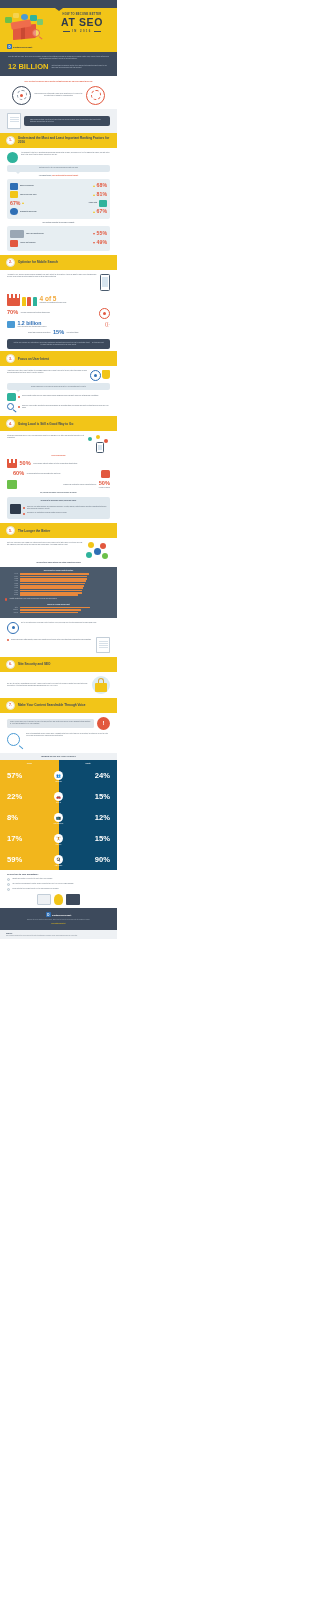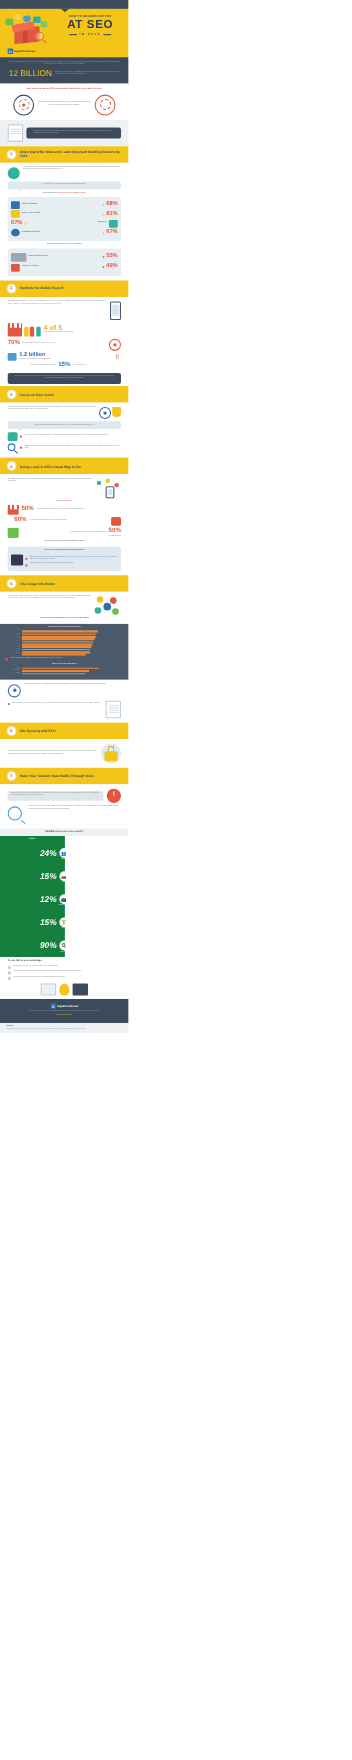--- a/index.html
+++ b/index.html
@@ -86,21 +86,21 @@
     color:#fff; font-size: 3px; font-weight: bold;
   }
   .brand-text { font-size: 2.3px; font-weight: bold; color: #2f3b4c; }
 
   
   .intro {
     background: #3d4a5c; color: #c9d2dc; padding: 3.5px 8px 5px;
   }
   .intro p { font-size: 1.5px; line-height: 2.4px; text-align: center; color:#b9c4d1;}
   .intro-stat-row { display: flex; align-items: center; gap: 3px; margin-top: 3px; }
-  .big-num { font-size: 7.5px; font-weight: normal; color: #f2c518; line-height: 8px; white-space: nowrap; }
+  .big-num { font-size: 7.5px; font-weight: bold; color: #f2c518; line-height: 8px; white-space: nowrap; }
   .intro-stat-row p { text-align: left; flex: 1; }
 
   
   .grey { background: #eef1f4; padding: 4px 7px; }
   .white { background: #ffffff; padding: 4px 7px; }
 
   .pill-note {
     background: #dfe5ea; border-radius: 1.5px; padding: 2px 3px;
     font-size: 1.45px; line-height: 2.2px; color: #5a6775; text-align: center;
   }
@@ -212,21 +212,21 @@
 
   
   .voice-head {
     background:#eef1f4; text-align:center; font-size:2.2px; color:#4c5a68;
     padding: 2.5px 0; font-weight:bold;
   }
   .voice-head b { color:#3d4a5c; }
   .voice-grid { display:flex; position:relative; }
   .voice-col { width: 58.5px; }
   .voice-col.left  { background:#f2b61c; }
-  .voice-col.right { background:#15803d;font-style:italic; }
+  .voice-col.right { background:#0c4a6e; }
   .voice-colhead { text-align:center; font-size:1.8px; font-weight:bold; color:rgba(255,255,255,.85); padding:2.5px 0 1px;}
   .voice-row-l, .voice-row-r { height: 21px; display:flex; align-items:center; }
   .voice-row-l { justify-content:flex-start; padding-left: 7px;}
   .voice-row-r { justify-content:flex-end;  padding-right: 7px;}
   .voice-pct { font-size: 7.6px; font-weight: bold; color:#ffffff; line-height:8px;}
   .voice-mid {
     position:absolute; left:50%; top:0; transform:translateX(-50%);
     width: 14px; display:flex; flex-direction:column; align-items:center;
     padding-top: 6.5px;
   }
@@ -701,20 +701,40 @@
       <p class="micro" style="color:#5a6775;flex:1">These virtual assistants provided a wider range of possibilities that more content based on full questions, the natural way people talk. With voice search becoming a more common search functionalities.</p>
     </div>
   </div>
 
   <div class="voice-head">
     <b>WHERE</b>
     <span>do we use voice search?</span>
   </div>
 
   <div class="voice-grid">
+    <div class="voice-col left">
+      <div class="voice-colhead">Teens</div>
+      <div id="voice-left">
+          <div class="voice-row-l">
+            <span class="voice-pct">57%</span>
+          </div>
+          <div class="voice-row-l">
+            <span class="voice-pct">22%</span>
+          </div>
+          <div class="voice-row-l">
+            <span class="voice-pct">8%</span>
+          </div>
+          <div class="voice-row-l">
+            <span class="voice-pct">17%</span>
+          </div>
+          <div class="voice-row-l">
+            <span class="voice-pct">59%</span>
+          </div>
+        </div>
+    </div>
     <div class="voice-col right">
       <div class="voice-colhead">Adults</div>
       <div id="voice-right">
           <div class="voice-row-r">
             <span class="voice-pct">24%</span>
           </div>
           <div class="voice-row-r">
             <span class="voice-pct">15%</span>
           </div>
           <div class="voice-row-r">

